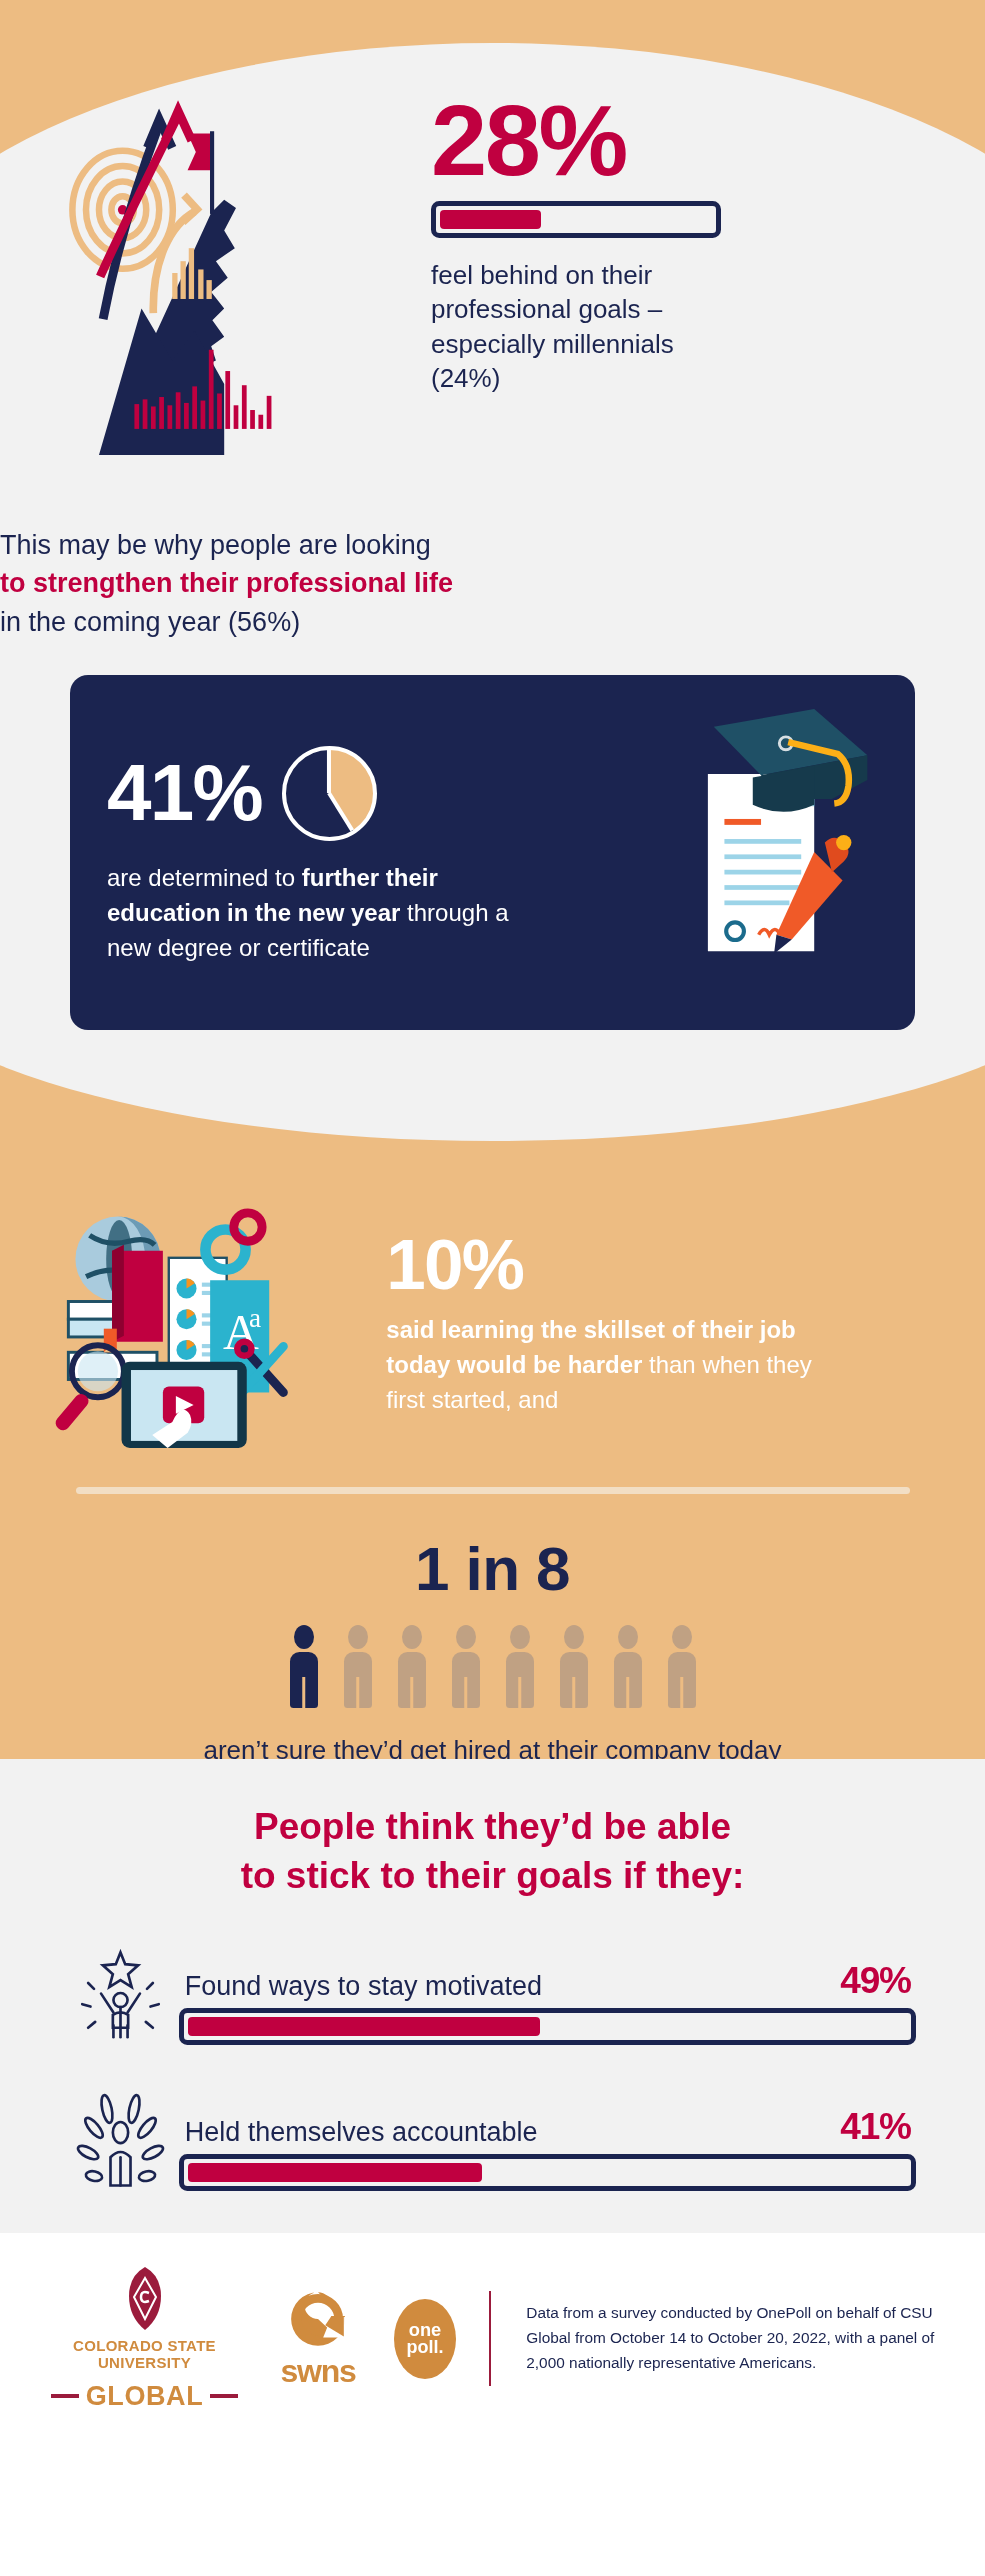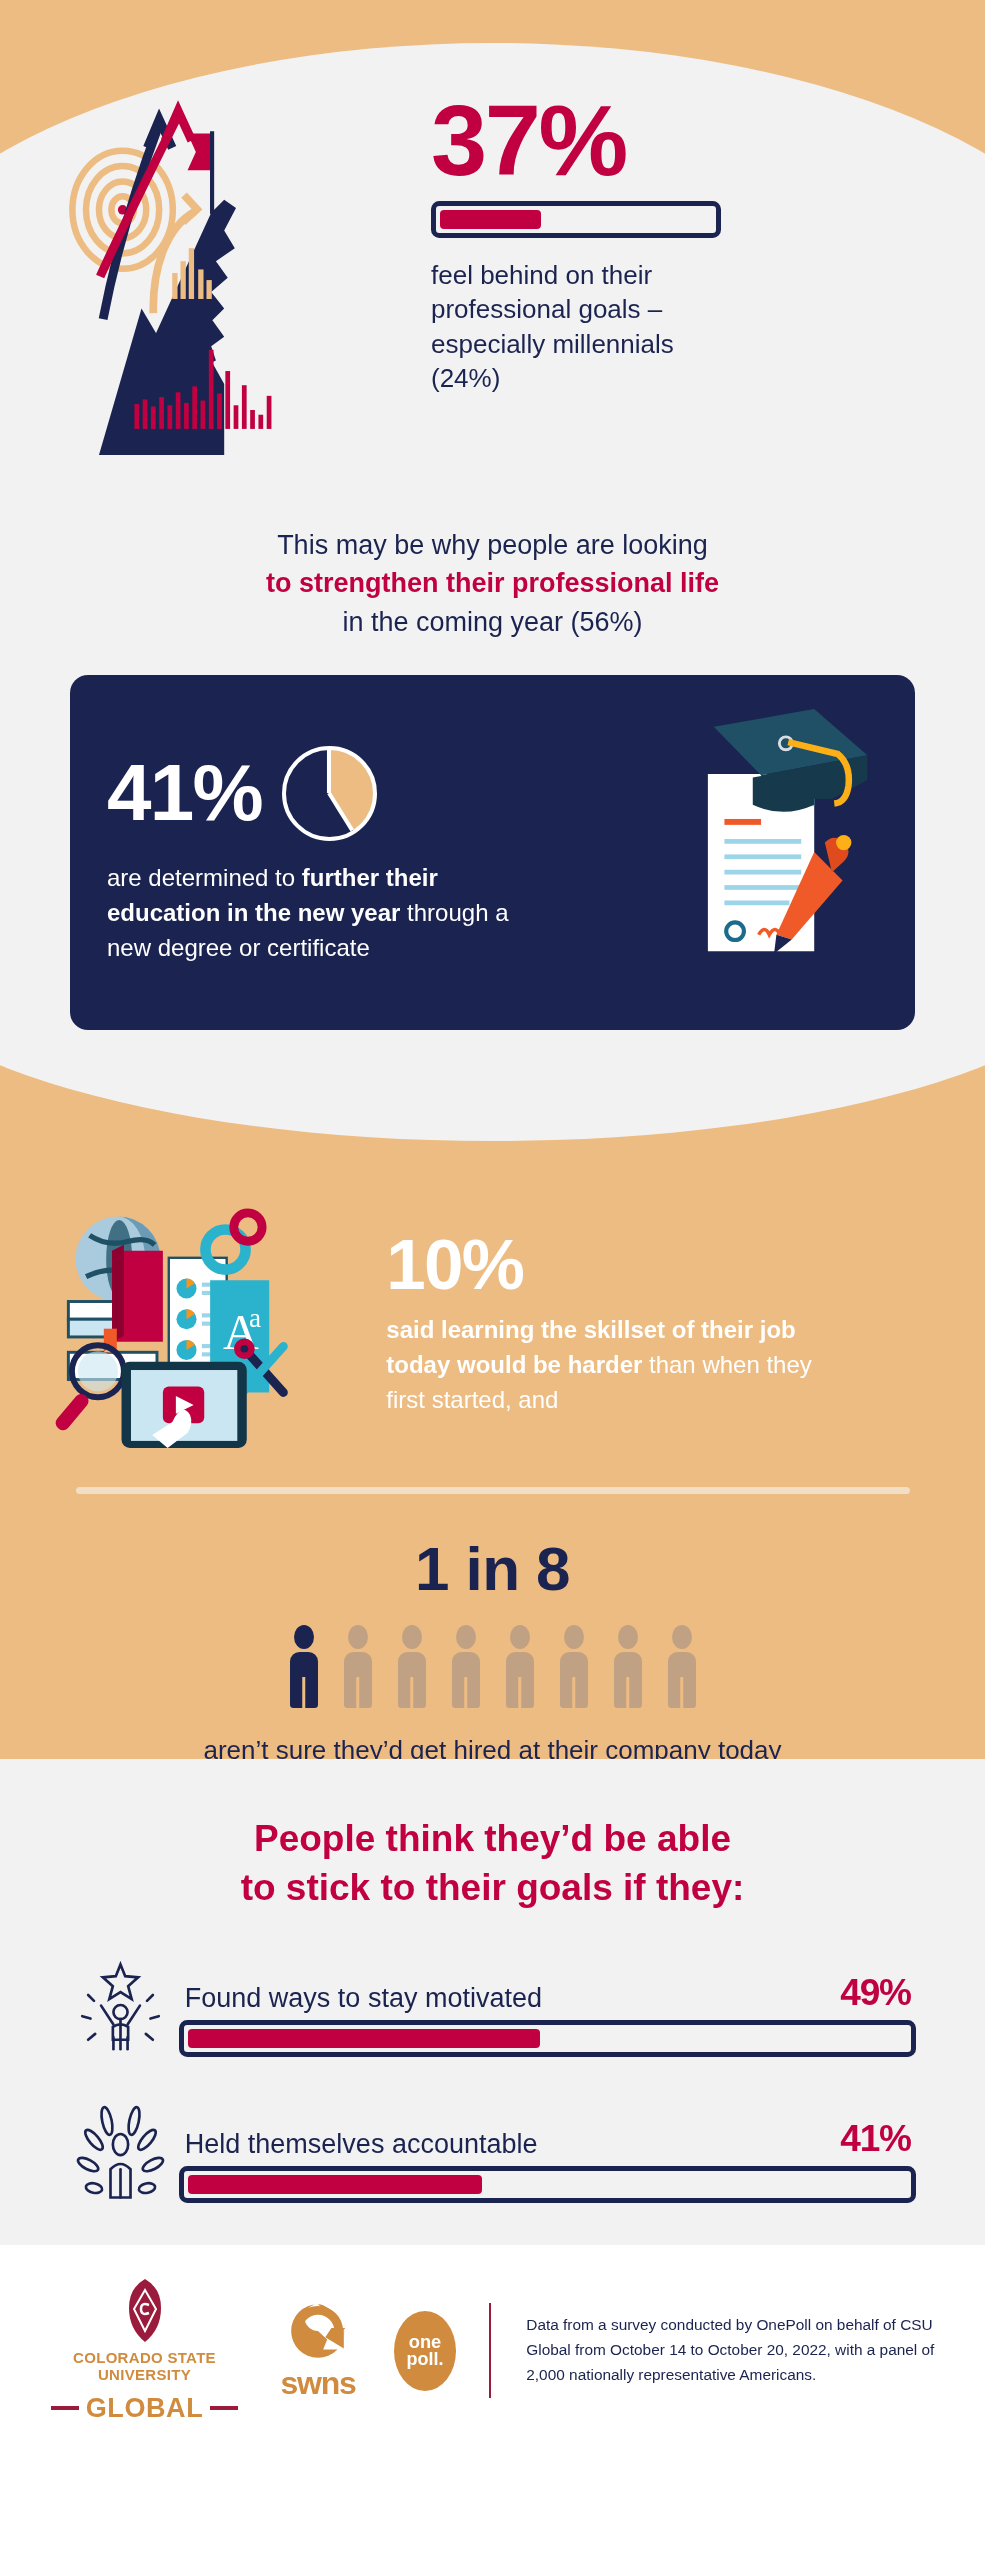--- a/index.html
+++ b/index.html
@@ -78,21 +78,20 @@
     margin-top: 20px;
     font-size: 26px;
     line-height: 1.32;
     color: #1B2450;
     max-width: 308px;
     font-weight: 300;
   }
 
   
   .mid-lines {
-    text-align: center;
     margin: 59px auto 0 auto;
     font-size: 27px;
     line-height: 1.42;
     color: #1B2450;
     font-weight: 300;
   }
   .mid-lines .hl { color: #C00040; font-weight: bold; }
 
   
   .navy-card {
@@ -233,21 +232,21 @@
     font-size: 26px;
     color: #1B2450;
     font-weight: 300;
   }
 
   
   .sec-goals {
     position: relative;
     width: 985px;
     background: #F2F2F2;
-    padding: 56px 0 41px 0;
+    padding: 44px 0 41px 0;
   }
   .goals-title {
     text-align: center;
     font-weight: bold;
     font-size: 37px;
     line-height: 1.3;
     color: #C00040;
   }
   .goal-row {
     display: flex;
@@ -378,21 +377,21 @@
               <rect x="316" y="596" width="8" height="40"></rect>
                 <rect x="330" y="562" width="8" height="74"></rect>
               <rect x="344" y="604" width="8" height="32"></rect>
                 <rect x="358" y="612" width="8" height="24"></rect>
               <rect x="372" y="580" width="8" height="56"></rect>
             </g>
           </svg>
         </div>
 
         <div class="hero-stat">
-          <div class="big-pct">37%</div>
+          <div class="big-pct">28%</div>
           <div class="bar-outer">
             <div class="fill bar-fill" style="width:37%"></div>
           </div>
           <div class="stat-copy">feel behind on their professional goals – especially millennials (24%)</div>
         </div>
       </div>
 
       <div class="mid-lines">
         <div>This may be why people are looking</div>
         <div class="hl">to strengthen their professional life</div>

